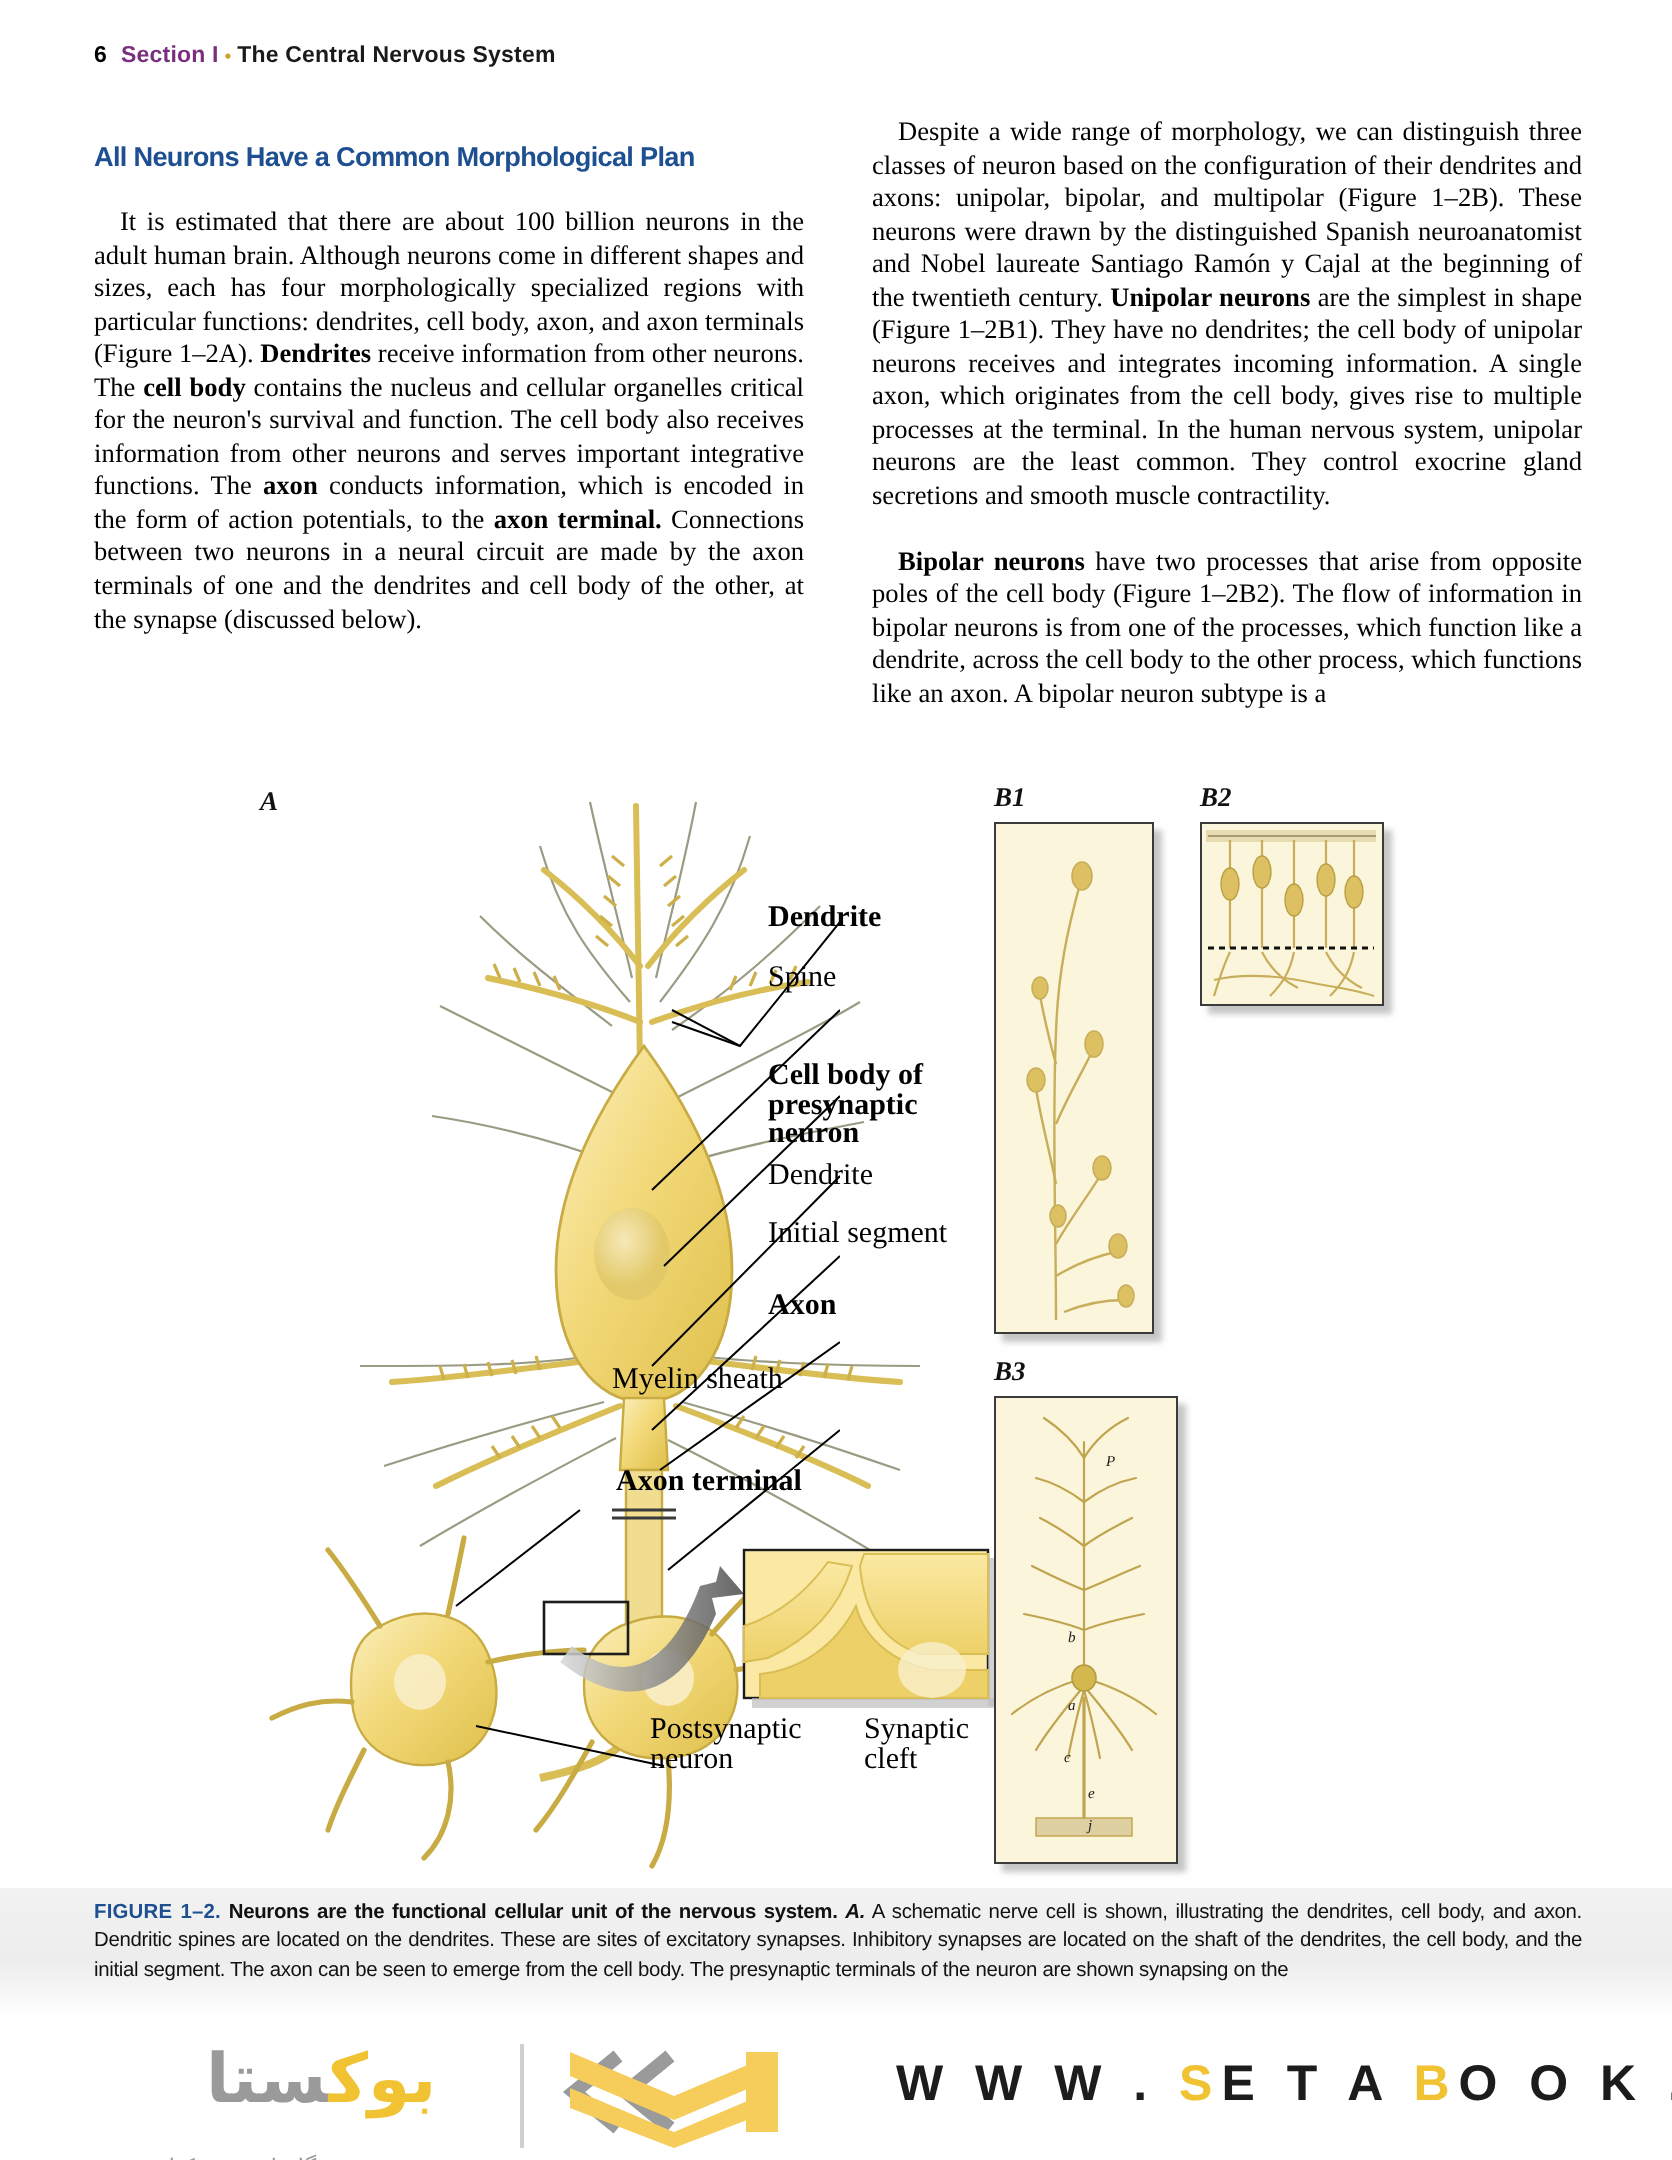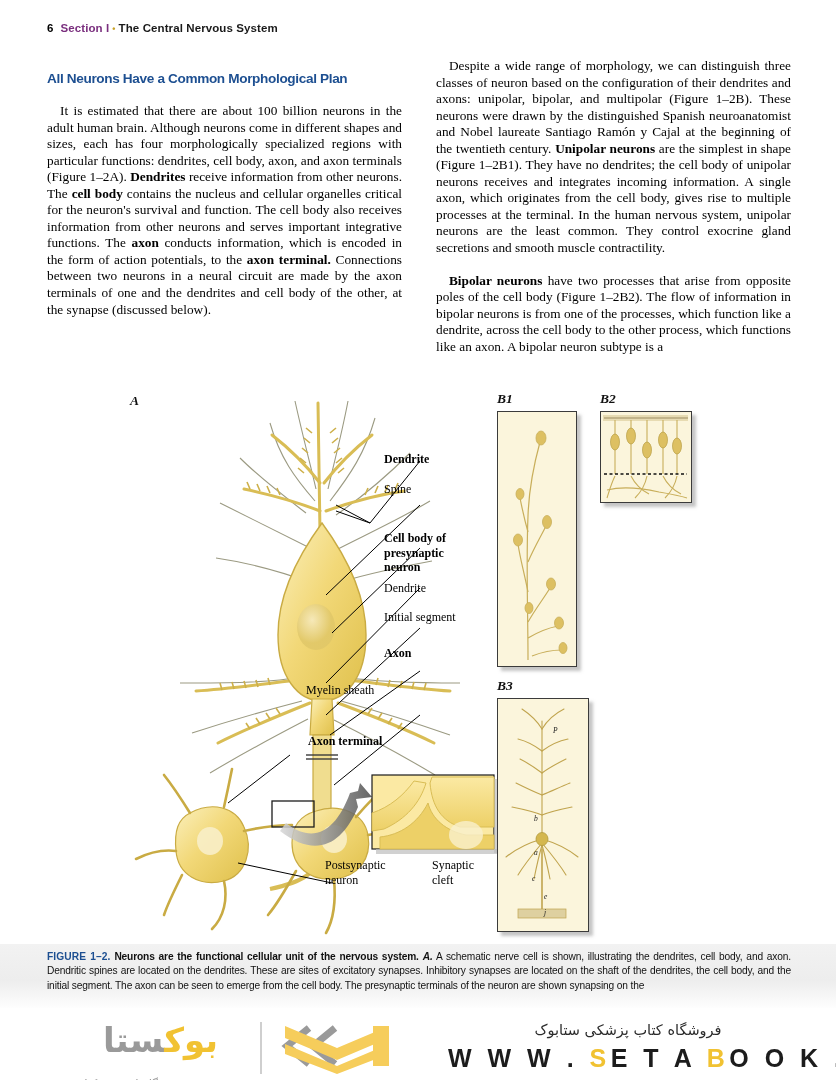--- a/index.html
+++ b/index.html
@@ -92,21 +92,21 @@
     position: absolute;
     background: #fbf5dc;
     border: 1.4px solid #3b3b3b;
     box-shadow: 4px 4px 3px rgba(150,150,150,0.55);
   }
 
   
   .fig-label {
     position: absolute;
     font-family: "Liberation Serif", serif;
-    font-size: 12px;
+    font-size: 15px;
     line-height: 14.5px;
     color: #000;
     white-space: pre-line;
   }
   .fig-label.bold { font-weight: bold; }
 
   
   .caption-band {
     position: absolute;
     left: 0;
@@ -501,16 +501,15 @@
     <div class="logo-sub">فروشگاه اینترنتی کتاب</div>
     <div class="logo-divider"></div>
     <svg style="position:absolute; left:222px; top:2px;" width="120" height="54" viewBox="0 0 120 54">
       <path d="M8 4 L60 26 L112 4 L112 16 L60 38 L8 16 Z" fill="#f6cd5b"></path>
       <path d="M8 22 L60 44 L112 22 L112 32 L60 52 L8 32 Z" fill="#f6cd5b"></path>
       <path d="M96 4 L112 4 L112 44 L96 44 Z" fill="#f6cd5b"></path>
     </svg>
   </div>
 
   <div class="brand-right">
-    <div class="fa-line">فروشگاه کتاب پزشکی ستابوک</div>
     <div class="url-line"><span>W W W . </span><span class="hl">S</span><span>E T A </span><span class="hl">B</span><span>O O K . C O M</span></div>
   </div>
 </div>
 
 </body></html>

